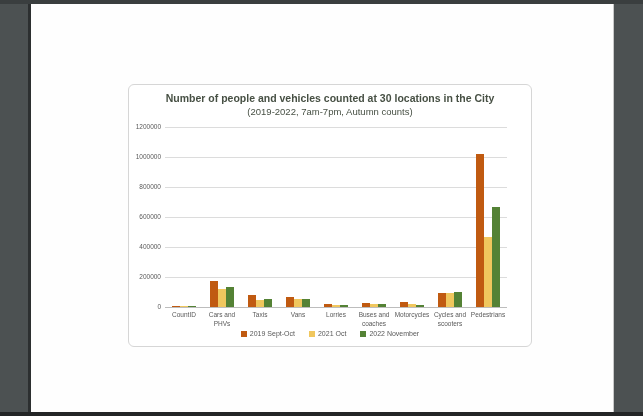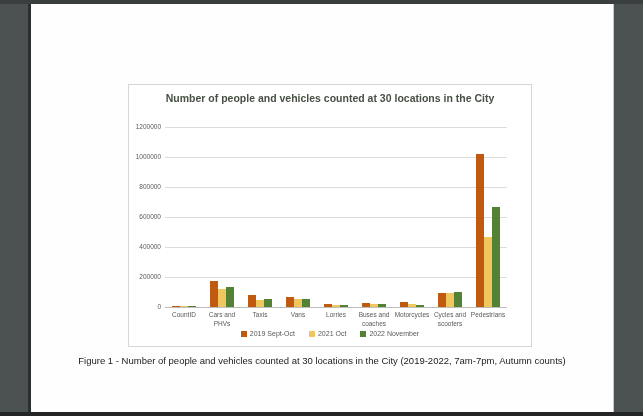--- a/index.html
+++ b/index.html
@@ -26,21 +26,21 @@
   }
   .heading {
     position: absolute; left: 62px; top: 52px;
     font-size: 11px; font-weight: bold; color: #1b1b1b;
     letter-spacing: 0.1px;
   }
   .chart-box {
     position: absolute; left: 97px; top: 80px; width: 402px; height: 261px;
     background: #ffffff;
     border: 1px solid #d6d6d6;
-    border-radius: 0;
+    border-radius: 6px;
   }
   .chart-title {
     position: absolute; top: 7px; left: 0; right: 0;
     text-align: center;
     font-size: 10.5px; font-weight: bold;
   }
   .chart-subtitle {
     position: absolute; top: 21px; left: 0; right: 0;
     text-align: center;
     font-size: 9.5px;
@@ -78,20 +78,21 @@
 </head>
 <body>
 
 <div>
   <div class="top-strip"></div>
 
   <div class="page">
 
     <div class="chart-box">
       <div class="chart-title" style="color: rgb(71, 80, 68);">Number of people and vehicles counted at 30 locations in the City</div>
+      <div class="chart-subtitle" style="color: rgb(71, 80, 68);">(2019-2022, 7am-7pm, Autumn counts)</div>
       <div class="plot" id="plot">
           <div class="gridline zero" style="top: 179.5px;"></div>
           <div class="gridline" style="top: 149.5px;"></div>
           <div class="gridline" style="top: 119.5px;"></div>
           <div class="gridline" style="top: 89.5px;"></div>
           <div class="gridline" style="top: 59.5px;"></div>
           <div class="gridline" style="top: 29.5px;"></div>
           <div class="gridline" style="top: -0.5px;"></div>
           <div class="bar" title="2019 Sept-Oct — CountID: 4000" style="left: 7px; width: 8px; height: 1px; background: rgb(192, 90, 17);"></div>
           <div class="bar" title="2021 Oct — CountID: 4000" style="left: 15px; width: 8px; height: 1px; background: rgb(240, 199, 94);"></div>
@@ -148,17 +149,16 @@
             <span class="legend-swatch" style="background: rgb(240, 199, 94);"></span>
             <span>2021 Oct</span>
           </div>
           <div class="legend-item">
             <span class="legend-swatch" style="background: rgb(84, 130, 53);"></span>
             <span>2022 November</span>
           </div>
         </div>
     </div>
 
-    <div class="caption">Figure 1 - Number of people and vehicles counted at 30 locations in the City (2019-2022, 7am-7pm, Autumn counts)</div>
   </div>
 
   <div class="bottom-strip"></div>
 </div>
 
 </body></html>

